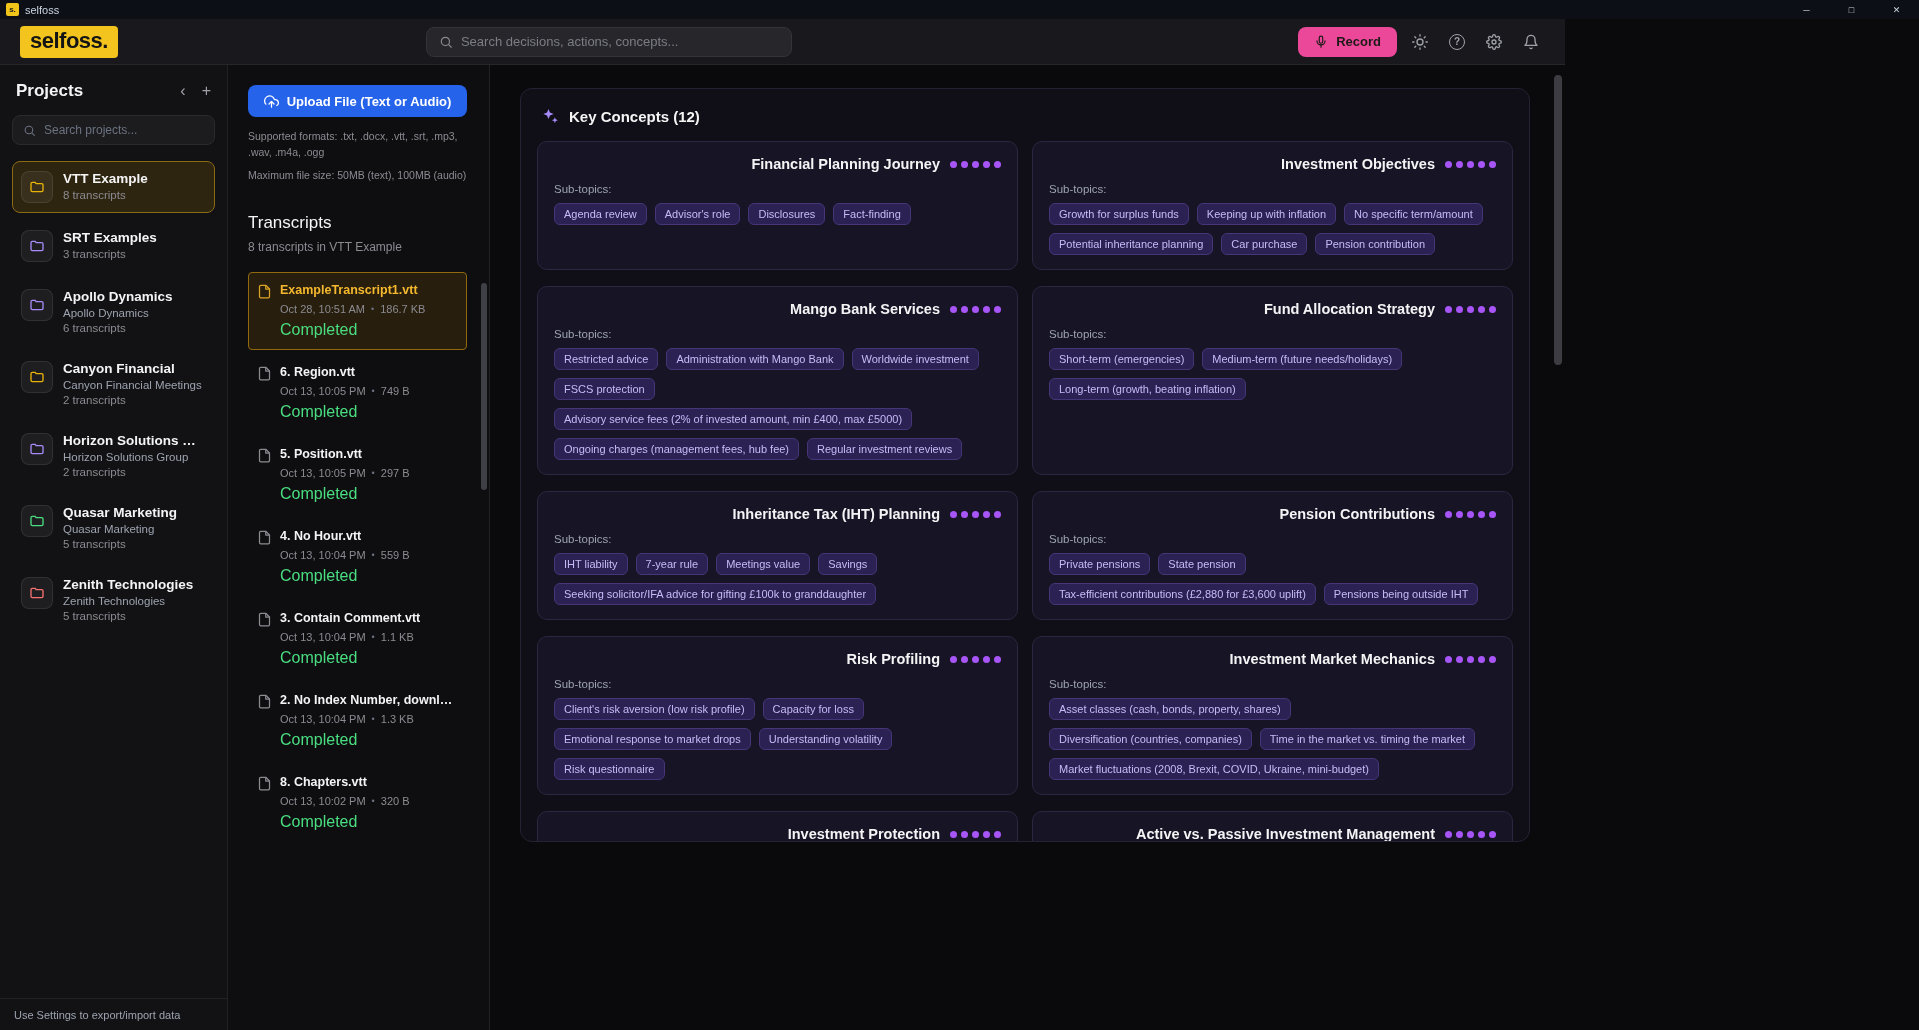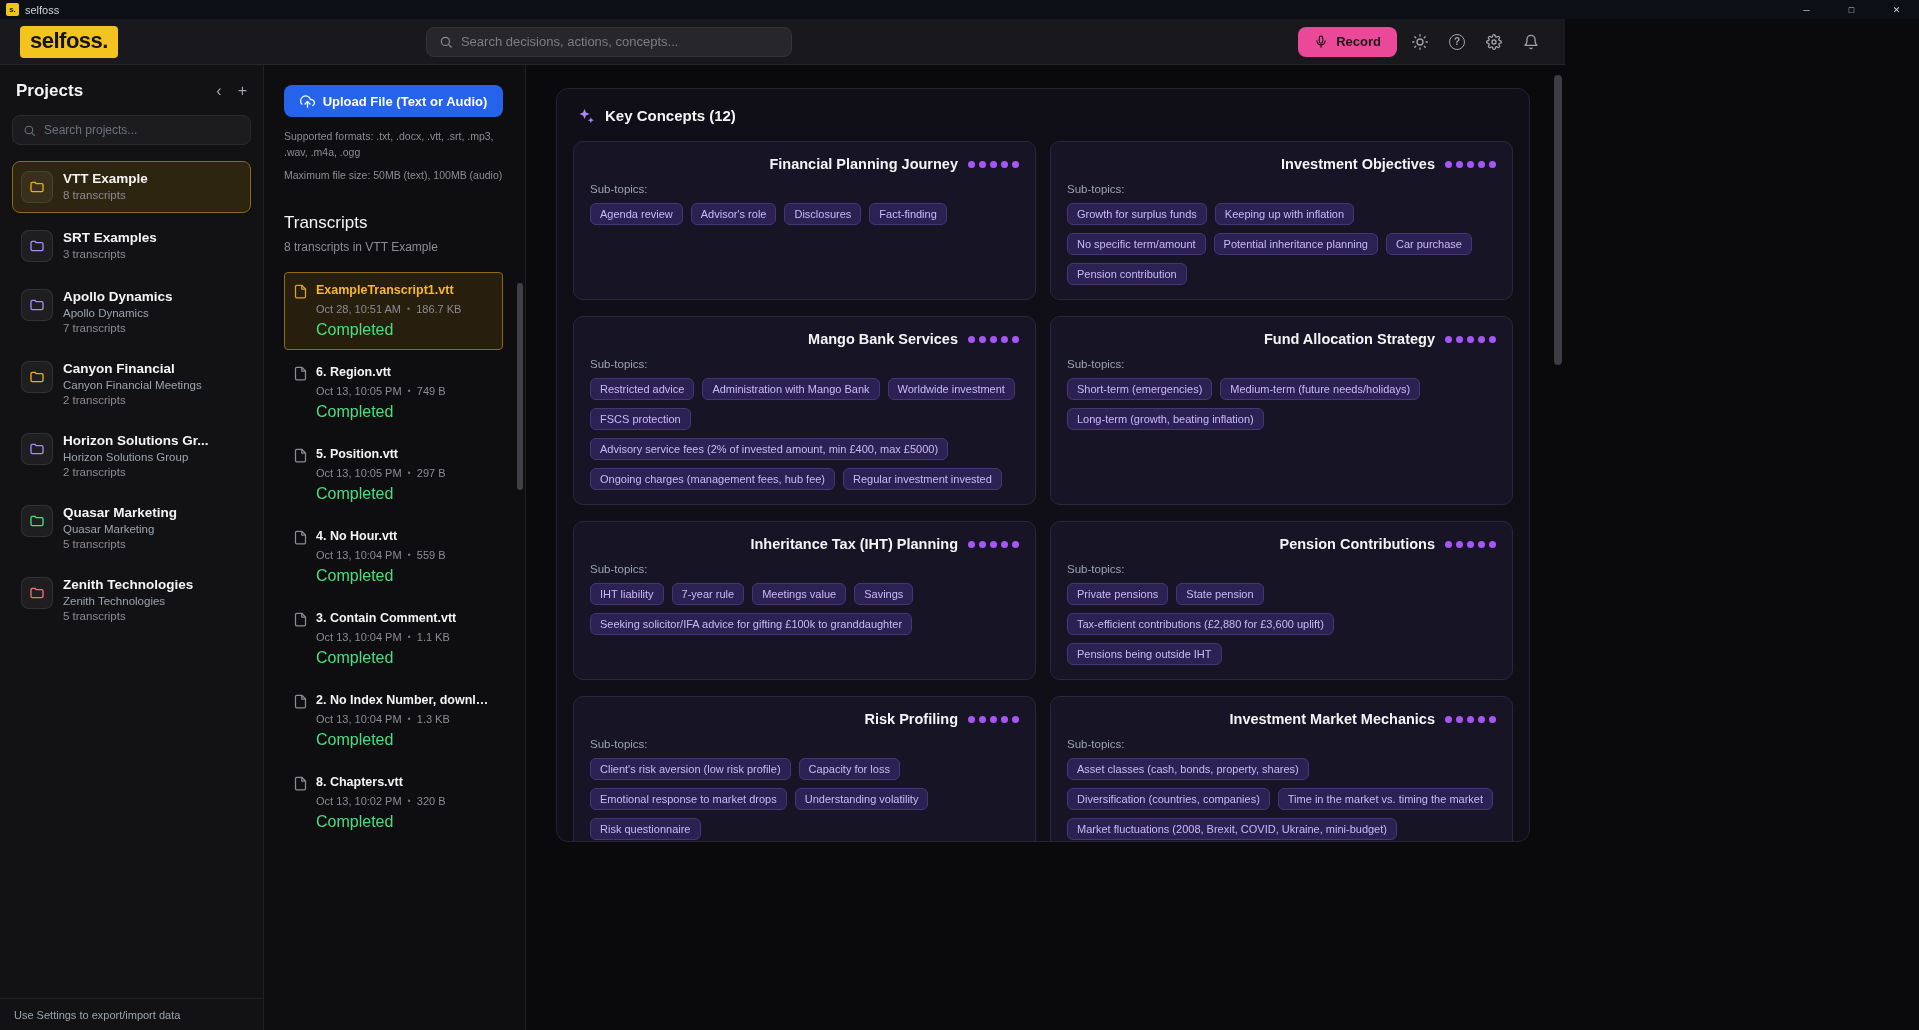--- a/index.html
+++ b/index.html
@@ -36,21 +36,21 @@
   .record-btn{display:flex;align-items:center;gap:8px;background:#ec4899;color:#1c1917;font-weight:700;
     font-size:13px;border:none;border-radius:8px;padding:0 16px;height:30px}
   .icon-btn{background:transparent;border:none;color:#a1a1aa;width:28px;height:28px;
     display:flex;align-items:center;justify-content:center}
   .help-circle{width:16px;height:16px;border:1.5px solid currentColor;border-radius:50%;
     display:flex;align-items:center;justify-content:center;font-size:10px;font-weight:700}
 
   .body-row{flex:1;display:flex;min-height:0}
 
   
-  .sidebar{width:264px;background:#121215;border-right:1px solid #212124;display:flex;
+  .sidebar{width:228px;background:#121215;border-right:1px solid #212124;display:flex;
     flex-direction:column;padding:16px 12px 0;flex:0 0 auto}
   .sidebar-head{display:flex;align-items:center;justify-content:space-between;padding:0 4px}
   .sidebar-head h2{font-size:17px;font-weight:700;color:#f4f4f5}
   .sidebar-head-btns{display:flex;gap:16px}
   .sidebar-head-btns button{background:none;border:none;color:#a1a1aa;font-size:16px;line-height:1}
   .proj-search{margin-top:14px;height:30px;background:#1c1c1f;border:1px solid #2a2a2e;border-radius:8px;
     display:flex;align-items:center;gap:8px;padding:0 10px;color:#6b7280}
   .proj-search input{flex:1;min-width:0;background:none;border:none;outline:none;color:#e5e7eb;font-size:12px}
   .proj-search input::placeholder{color:#6b7280}
   .project-list{margin-top:16px;display:flex;flex-direction:column;gap:7px;overflow:hidden;flex:1}
@@ -85,21 +85,21 @@
   .transcript-item.selected .t-name{color:#f5b82e}
   .t-meta{font-size:11px;color:#8b8b92;display:flex;gap:6px;align-items:center;white-space:nowrap}
   .meta-dot{font-size:9px;color:#6b7280}
   .t-status{font-size:16px;color:#4ade80}
   .mid-scrollbar{position:absolute;right:2px;top:218px;width:6px;height:207px;border-radius:3px;background:#3f3f46}
 
   
   .main{flex:1;background:#0a0a0d;padding:23px 35px 0 30px;overflow:hidden;min-width:0}
   .panel{background:#100f17;border:1px solid #242233;border-radius:12px;padding:16px;height:754px;
     overflow:hidden;position:relative}
-  .panel-head{display:flex;align-items:flex-start;gap:10px;margin-bottom:16px;padding:2px 4px 0}
+  .panel-head{display:flex;align-items:center;gap:10px;margin-bottom:16px;padding:2px 4px 0}
   .panel-head h2{font-size:15px;font-weight:700;color:#f4f4f5}
   .sparkles{color:#a78bfa;display:flex}
   .concept-grid{display:grid;grid-template-columns:1fr 1fr;gap:16px 14px}
   .concept-card{background:#161425;border:1px solid #2a2740;border-radius:10px;padding:14px 16px;min-width:0}
   .card-head{display:flex;justify-content:flex-end;align-items:flex-start;gap:10px}
   .card-title{font-size:14.5px;font-weight:700;color:#f4f4f5}
   .dots{display:flex;gap:4px;padding-top:5px;flex:0 0 auto}
   .dot{width:7px;height:7px;border-radius:50%;background:#a855f7}
   .subtopics-label{margin-top:11px;font-size:11.5px;color:#9ca3af}
   .tags{margin-top:8px;display:flex;flex-wrap:wrap;gap:8px}
@@ -224,21 +224,21 @@
               </div>
               <div class="project-item">
                 <span class="project-icon" style="color:#a78bfa">
                   <svg width="16" height="16" viewBox="0 0 24 24" fill="none" stroke="currentColor" stroke-width="2" stroke-linejoin="round">
                     <path d="M3 7a2 2 0 0 1 2-2h4l2 2h8a2 2 0 0 1 2 2v8a2 2 0 0 1-2 2H5a2 2 0 0 1-2-2z"></path>
                   </svg>
                 </span>
                 <span class="project-text">
                   <span class="project-name">Apollo Dynamics</span>
                   <span class="project-desc">Apollo Dynamics</span>
-                  <span class="project-count">7 transcripts</span>
+                  <span class="project-count">6 transcripts</span>
                 </span>
               </div>
               <div class="project-item">
                 <span class="project-icon" style="color:#eab308">
                   <svg width="16" height="16" viewBox="0 0 24 24" fill="none" stroke="currentColor" stroke-width="2" stroke-linejoin="round">
                     <path d="M3 7a2 2 0 0 1 2-2h4l2 2h8a2 2 0 0 1 2 2v8a2 2 0 0 1-2 2H5a2 2 0 0 1-2-2z"></path>
                   </svg>
                 </span>
                 <span class="project-text">
                   <span class="project-name">Canyon Financial</span>
@@ -447,21 +447,21 @@
                     </div>
                   </div>
                   <div class="subtopics-label">Sub-topics:</div>
                   <div class="tags">
                     <span class="tag">Restricted advice</span>
                     <span class="tag">Administration with Mango Bank</span>
                     <span class="tag">Worldwide investment</span>
                     <span class="tag">FSCS protection</span>
                     <span class="tag">Advisory service fees (2% of invested amount, min £400, max £5000)</span>
                     <span class="tag">Ongoing charges (management fees, hub fee)</span>
-                    <span class="tag">Regular investment invested</span>
+                    <span class="tag">Regular investment reviews</span>
                   </div>
                 </div>
                 <div class="concept-card">
                   <div class="card-head">
                     <div class="card-title">Fund Allocation Strategy</div>
                     <div class="dots">
                       <span class="dot"></span>
                       <span class="dot"></span>
                       <span class="dot"></span>
                       <span class="dot"></span>

